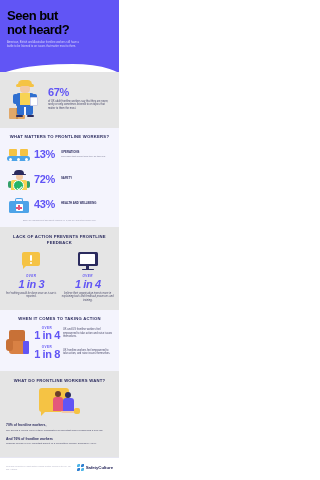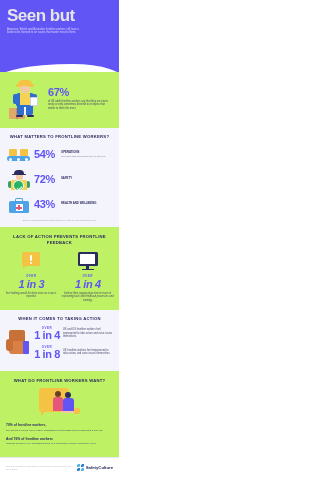--- a/index.html
+++ b/index.html
@@ -13,43 +13,43 @@
 
   
   .header {
     position:relative;
     background:#6155f5;
     padding:9px 7px 10px 7px;
     height:72px;
     overflow:hidden;
   }
   .header-title {
-    color:#e5e5e5;
+    color:#000000;
     font-weight:bold;
-    font-size:17px;
+    font-size:13px;
     line-height:13.5px;
     letter-spacing:-0.5px;
   }
   .header-sub {
     color:#d9d5fb;
     font-size:2.7px;
     line-height:3.9px;
     margin-top:5px;
     width:78px;
   }
   .header-wave {
     position:absolute;
     left:-6px; right:-6px; bottom:-9px;
     height:17px;
     background:#ffffff;
     border-radius:60% 40% 0 0 / 100% 100% 0 0;
   }
 
   
-  .band { position:relative; background:#bef264; }
+  .band { position:relative; background:#e5e5e5; }
   .band.alt { background:#f4f4fd; }
 
   .sec-title {
     text-align:center;
     font-weight:bold;
     font-size:4.2px;
     line-height:5.4px;
     letter-spacing:0.25px;
     color:#2b2b5e;
     text-transform:uppercase;
@@ -209,20 +209,21 @@
   .logo-txt { font-weight:bold; font-size:4.4px; color:#2b2b5e; letter-spacing:-0.1px; }
 </style>
 </head>
 <body>
 
 <div class="page">
 
   <div class="header">
     <div class="header-title">
       <div>Seen but</div>
+      <div>not heard?</div>
     </div>
     <div class="header-sub">American, British and Australian frontline workers still have a battle to be listened to on issues that matter most to them.</div>
     <div class="header-wave"></div>
   </div>
 
   <div class="band hero">
     <div class="ill-worker">
       <div class="w-box1">
           <i></i>
         </div>
@@ -250,21 +251,21 @@
 
     <div class="mrow">
       <div class="icon-box">
         <div class="cv-bx1"></div>
           <div class="cv-bx2"></div>
         <div class="cv-belt"></div>
         <div class="cv-w1"></div>
           <div class="cv-w2"></div>
           <div class="cv-w3"></div>
       </div>
-      <div class="pct stat-big">54%</div>
+      <div class="pct stat-big">13%</div>
       <div class="lbl">
         <div class="lbl-h">OPERATIONS</div>
         <div class="lbl-s">processes that impact how they do their job</div>
       </div>
     </div>
 
     <div class="mrow">
       <div class="icon-box">
         <div class="sf-hat"></div>
         <div class="sf-brim"></div>

